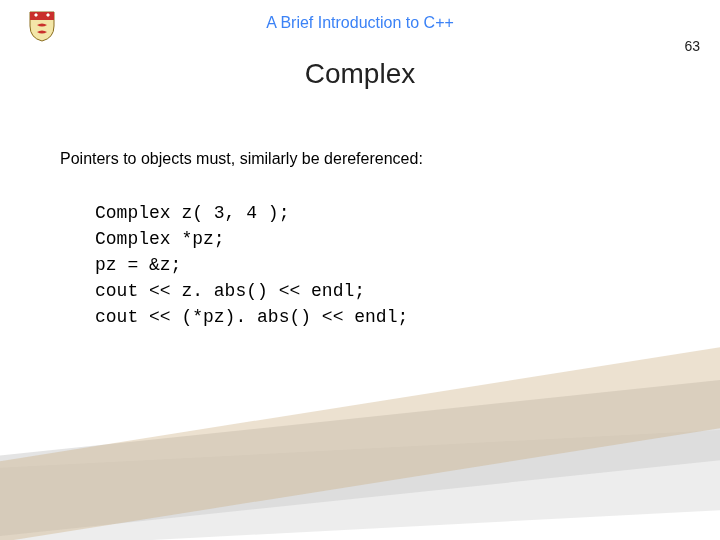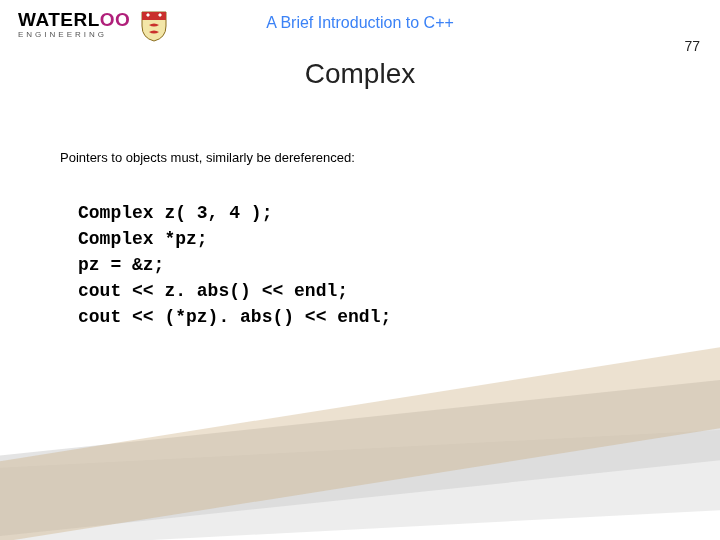--- a/index.html
+++ b/index.html
@@ -82,66 +82,59 @@
     right: 0;
     text-align: center;
     font-size: 28px;
     color: #222;
   }
   .body-text {
     position: absolute;
     top: 150px;
     left: 60px;
     right: 60px;
-    font-size: 13px;
+    font-size: 16px;
     color: #000;
   }
   .code-block {
     position: absolute;
     top: 200px;
-    left: 78px;
+    left: 95px;
     font-family: Consolas, "Courier New", monospace;
     font-size: 18px;
     line-height: 1.45;
     color: #000;
     white-space: pre;
-    font-weight: bold;
   }
 </style>
 </head>
 <body>
 
 <div class="bg-stripes">
   <div class="stripe s1"></div>
   <div class="stripe s2"></div>
   <div class="stripe s3"></div>
 </div>
 
 <div class="logo-area">
-  <div class="wl-text">
-    <div class="wl-top">
-      <span>WATERL</span><span class="wl-accent">OO</span>
-    </div>
-    <div class="wl-sub">ENGINEERING</div>
-  </div>
   <span class="crest">
     <svg width="28" height="32" viewBox="0 0 28 32">
       <path d="M2 2 H26 V16 Q26 28 14 31 Q2 28 2 16 Z" fill="#f3e6a8" stroke="#8a6d1f" stroke-width="1"></path>
       <path d="M2 2 H26 V10 H2 Z" fill="#c9302c"></path>
       <path d="M6 5 L8 3 L10 5 L8 7 Z" fill="#fff"></path>
       <path d="M18 5 L20 3 L22 5 L20 7 Z" fill="#fff"></path>
       <path d="M9 15 Q14 12 19 15 Q14 18 9 15 Z" fill="#c9302c"></path>
       <path d="M9 22 Q14 19 19 22 Q14 25 9 22 Z" fill="#c9302c"></path>
     </svg>
   </span>
 </div>
 
 <div class="course-title">A Brief Introduction to C++</div>
 
-<div class="page-number">77</div>
+<div class="page-number">63</div>
 
 <div class="slide-title">Complex</div>
 
 <div class="body-text">Pointers to objects must, similarly be dereferenced:</div>
 
 <div class="code-block">Complex z( 3, 4 );
 Complex *pz;
 pz = &amp;z;
 cout &lt;&lt; z. abs() &lt;&lt; endl;
 cout &lt;&lt; (*pz). abs() &lt;&lt; endl;</div>

